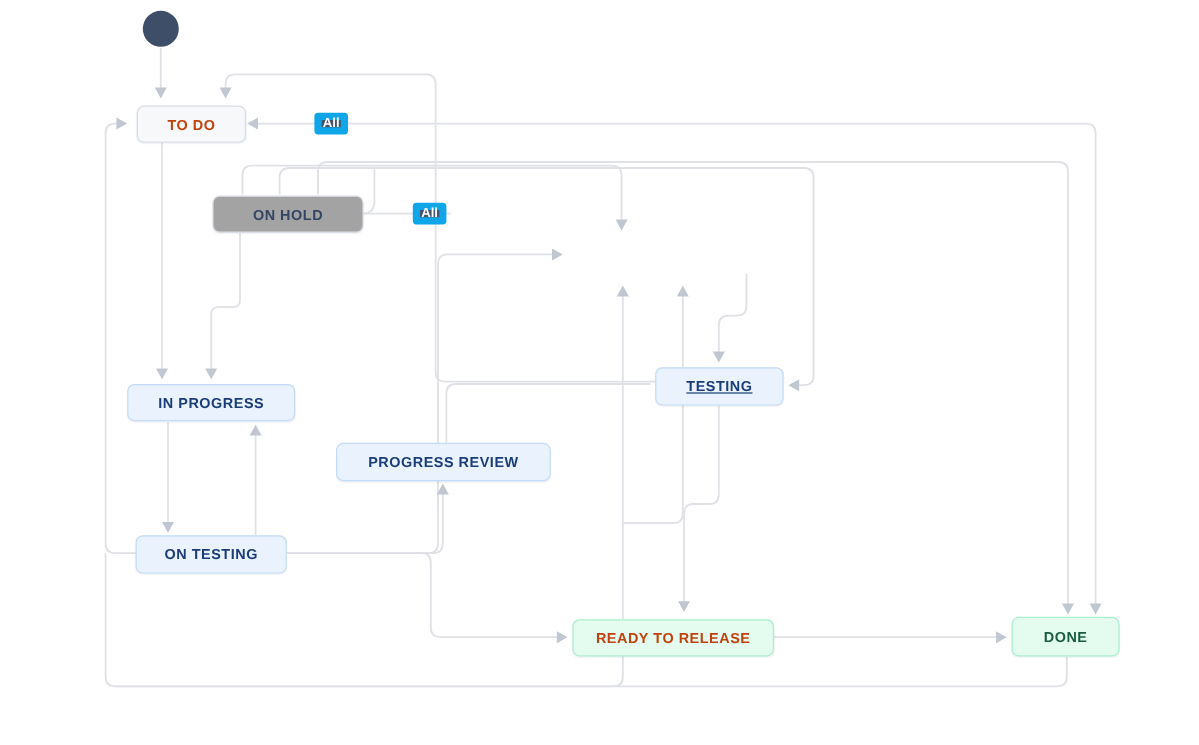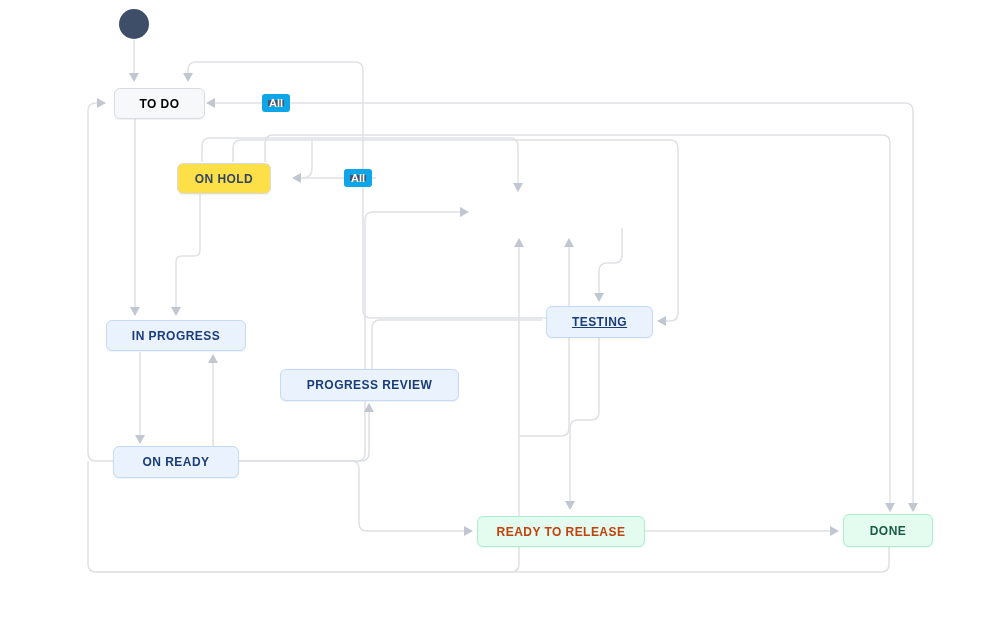--- a/index.html
+++ b/index.html
@@ -64,37 +64,37 @@
       <polygon points="213,354 208,363 218,363" fill="#C1C7D0"></polygon>
       <polygon points="140,444 135,435 145,435" fill="#C1C7D0"></polygon>
       <polygon points="369,403 364,412 374,412" fill="#C1C7D0"></polygon>
       <polygon points="473,531 464,526 464,536" fill="#C1C7D0"></polygon>
       <polygon points="570,510 565,501 575,501" fill="#C1C7D0"></polygon>
       <polygon points="839,531 830,526 830,536" fill="#C1C7D0"></polygon>
       <polygon points="890,512 885,503 895,503" fill="#C1C7D0"></polygon>
       <polygon points="913,512 908,503 918,503" fill="#C1C7D0"></polygon>
       <circle cx="134" cy="24" r="15" fill="#3E4E68"></circle>
     </svg>
-<div class="node" style="left: 114px; top: 88px; width: 91px; height: 31px; background: rgb(247, 248, 250); border-color: rgb(217, 221, 227); color: #000000;">
+<div class="node" style="left: 114px; top: 88px; width: 91px; height: 31px; background: rgb(247, 248, 250); border-color: rgb(217, 221, 227); color: #c2410c;">
       <span>TO DO</span>
     </div>
-    <div class="node" style="left: 177px; top: 163px; width: 94px; height: 31px; background: #fde047; border-color: rgb(217, 221, 227); color: rgb(52, 69, 99);">
+    <div class="node" style="left: 177px; top: 163px; width: 126px; height: 31px; background: #a3a3a3; border-color: rgb(217, 221, 227); color: rgb(52, 69, 99);">
       <span>ON HOLD</span>
     </div>
     <div class="node" style="left: 546px; top: 306px; width: 107px; height: 32px; background: rgb(233, 242, 253); border-color: rgb(195, 219, 247); color: rgb(26, 60, 120); text-decoration: underline;">
       <span>TESTING</span>
     </div>
     <div class="node" style="left: 106px; top: 320px; width: 140px; height: 31px; background: rgb(233, 242, 253); border-color: rgb(195, 219, 247); color: rgb(26, 60, 120); text-align: right;">
       <span>IN PROGRESS</span>
     </div>
     <div class="node" style="left: 280px; top: 369px; width: 179px; height: 32px; background: rgb(233, 242, 253); border-color: rgb(195, 219, 247); color: rgb(26, 60, 120);">
       <span>PROGRESS REVIEW</span>
     </div>
     <div class="node" style="left: 113px; top: 446px; width: 126px; height: 32px; background: rgb(233, 242, 253); border-color: rgb(195, 219, 247); color: rgb(26, 60, 120);">
-      <span>ON READY</span>
+      <span>ON TESTING</span>
     </div>
     <div class="node" style="left: 477px; top: 516px; width: 168px; height: 31px; background: rgb(228, 251, 239); border-color: rgb(169, 239, 206); color: #c2410c;">
       <span>READY TO RELEASE</span>
     </div>
     <div class="node" style="left: 843px; top: 514px; width: 90px; height: 33px; background: rgb(228, 251, 239); border-color: rgb(169, 239, 206); color: rgb(26, 92, 67);">
       <span>DONE</span>
     </div>
     <div class="badge" style="left: 262px; top: 94px; width: 28px; height: 18px; background: rgb(68, 84, 111); color: rgb(255, 255, 255);">
       <span>All</span>
     </div>

